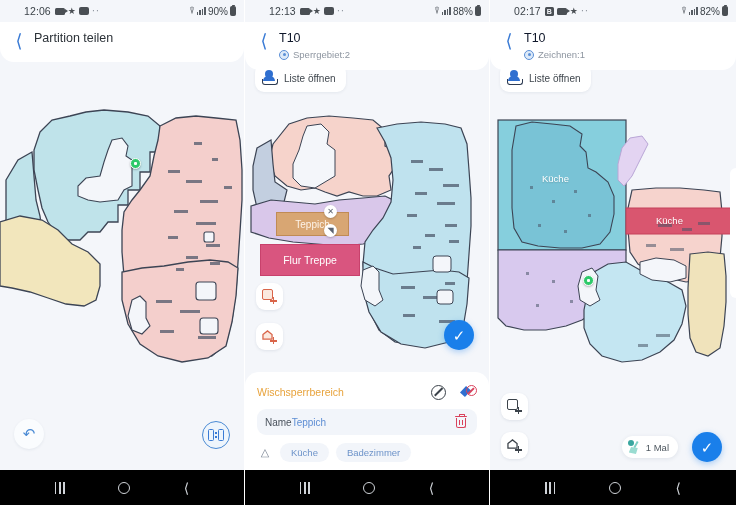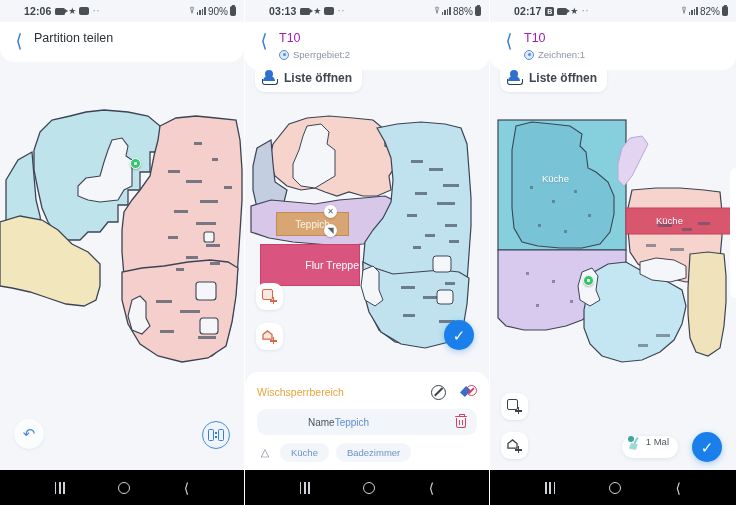--- a/index.html
+++ b/index.html
@@ -22,21 +22,21 @@
   
   .statusbar {
     height: 22px; width: 100%;
     display: flex; align-items: center;
     padding: 0 8px;
     background: #f4f6fa;
     position: relative; z-index: 30;
   }
   .sb-time {
     font-size: 10.5px; color: #3c4349; letter-spacing: .1px;
-    font-weight: 700; margin-left: 16px;
+    font-weight: 400; margin-left: 16px;
   }
   .sb-icons-left { display: flex; align-items: center; gap: 3px; margin-left: 4px; }
   .sb-right { margin-left: auto; display: flex; align-items: center; gap: 2px; }
   .sb-pct { font-size: 10px; color: #3c4349; font-weight: 500; }
   .ic { display: inline-block; }
   .badge-b {
     width: 9px; height: 9px; background: #4a4f54; color: #f4f6fa;
     font-size: 7px; line-height: 9px; text-align: center;
     border-radius: 1.5px; font-weight: 700;
   }
@@ -79,21 +79,21 @@
     width: 22px; height: 22px; flex: 0 0 22px;
     display: flex; align-items: center; justify-content: center;
     color: #3a7bd5; font-size: 18px; font-weight: 300; line-height: 1;
   }
   .hdr-txt { padding-left: 4px; padding-top: 1px; }
   .hdr-title { font-size: 12.5px; color: #2b3137; font-weight: 500; line-height: 14px; }
   .hdr-sub {
     display: flex; align-items: center; gap: 4px;
     font-size: 9.5px; color: #8d95a0; margin-top: 3px; line-height: 11px;
   }
-  .hdr-title-big { font-size: 12.5px; color: #a21caf; font-weight: 500; line-height: 15px; }
+  .hdr-title-big { font-size: 12.5px; color: #0f172a; font-weight: 500; line-height: 15px; }
   .gear {
     width: 10px; height: 10px; border-radius: 50%;
     border: 1.6px solid #5b8fd6; position: relative; flex: 0 0 10px;
     background: #dce9f8;
   }
   .gear::after{
     content:""; position:absolute; left:2.6px; top:2.6px;
     width:3.2px; height:3.2px; border-radius:50%; background:#5b8fd6;
   }
 
@@ -104,21 +104,21 @@
     padding: 8px 10px;
     font-size: 9.5px; color: #4a8ad4; line-height: 13px;
   }
   .liste-btn {
     position: absolute; left: 10px; top: 64px; z-index: 18;
     background: #ffffff; border-radius: 9px;
     padding: 6px 10px 6px 7px;
     display: flex; align-items: center; gap: 6px;
     box-shadow: 0 1px 3px rgba(40,60,90,.08);
   }
-  .liste-label { font-size: 12px; color: #3f464d; font-weight: bold; }
+  .liste-label { font-size: 10px; color: #3f464d; }
   .ic-list {
     width: 16px; height: 16px; position: relative; flex: 0 0 16px;
   }
   .ic-list .tray {
     position: absolute; left: 0; bottom: 1px; width: 16px; height: 6px;
     border: 1.4px solid #2d3b52; border-top: none;
     border-bottom-left-radius: 3px; border-bottom-right-radius: 3px;
   }
   .ic-list .head {
     position: absolute; left: 3px; top: 0px; width: 8px; height: 8px;
@@ -197,21 +197,21 @@
   .split-glyph .d {
     position: absolute; left: 7px; width: 2px; height: 2px; background: #3a7bd5;
   }
   .split-glyph .d.a { top: 3px; }
   .split-glyph .d.b { top: 7px; }
 
   .times-badge {
     position: absolute; z-index: 24; background: #ffffff;
     border-radius: 12px; height: 22px;
     padding: 0 9px 0 6px;
-    display: flex; align-items: flex-start; gap: 4px;
+    display: flex; align-items: center; gap: 4px;
     box-shadow: 0 1px 4px rgba(40,60,90,.10);
   }
   .times-badge .lbl { font-size: 9.5px; color: #4f5860; }
   .ic-broom { width: 14px; height: 14px; position: relative; }
   .ic-broom .stick {
     position: absolute; left: 7px; top: 1px; width: 1.5px; height: 7px;
     background: #7fd0c4; transform: rotate(30deg);
   }
   .ic-broom .brush {
     position: absolute; left: 1px; bottom: 0px; width: 9px; height: 7px;
@@ -290,21 +290,21 @@
   }
   .ic-nomop .circ::after{
     content:""; position:absolute; left:0.4px; top:3.8px;
     width:8px; height:1.6px; background:#d9425c; transform: rotate(-45deg);
   }
   .name-field {
     margin-top: 7px; background: #f2f5fa; border-radius: 9px;
     height: 26px; display: flex; align-items: center;
     padding: 0 8px;
   }
-  .name-label { font-size: 10px; color: #4a525c; margin-left: 43px; }
+  .name-label { font-size: 10px; color: #4a525c; }
   .name-value { font-size: 10px; color: #5e8ed4; }
   .trash-btn {
     margin-left: auto; width: 16px; height: 16px; position: relative;
   }
   .trash-btn .lid {
     position: absolute; left: 2px; top: 1.5px; width: 12px; height: 1.6px;
     background: #d9425c; border-radius: 1px;
   }
   .trash-btn .lid::after{
     content:""; position:absolute; left:4px; top:-2px; width:4px; height:2px;
@@ -460,21 +460,21 @@
           <i></i>
         </span>
       <span class="nav-home"></span>
       <span class="nav-back">⟨</span>
     </div>
   </div>
 
   <div class="phone">
 
     <div class="statusbar">
-      <span class="sb-time">03:13</span>
+      <span class="sb-time">12:13</span>
       <span class="sb-icons-left">
         <span class="ic ic-cam"></span>
         <span class="ic ic-bt">★</span>
         <span class="ic ic-msg"></span>
         <span class="ic-dots">··</span>
       </span>
       <span class="sb-right">
         <span class="ic-wifi">⍒</span>
         <span class="ic-sig">
             <i></i>
@@ -553,21 +553,21 @@
       </svg>
 
     </div>
 
     <div class="zone-box zone-teppich" style="left:31px; top:212px; width:73px; height:24px;">
       <span>Teppich</span>
     </div>
     <div class="handle" style="left:79px; top:205px;">✕</div>
     <div class="handle" style="left:79px; top:224px;">◥</div>
 
-    <div class="zone-box zone-flur" style="left:15px; top:244px; width:100px; height:42px;justify-content:flex-end;">
+    <div class="zone-box zone-flur" style="left:15px; top:244px; width:100px; height:32px;">
       <span>Flur Treppe</span>
     </div>
 
     <div class="fab-sq" style="left:11px; top:283px; color:#d9654a;">
       <span class="ic-addrect">
         <span class="sq" style="background:#fbe9df;"></span>
           <span class="pl"></span>
       </span>
     </div>
     <div class="fab-sq" style="left:11px; top:323px; color:#d9654a;">

